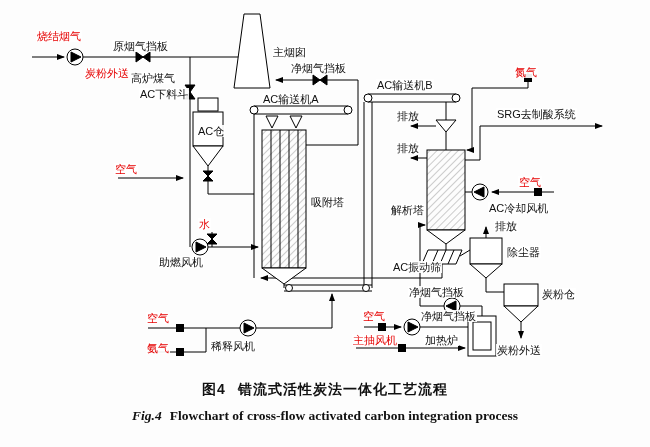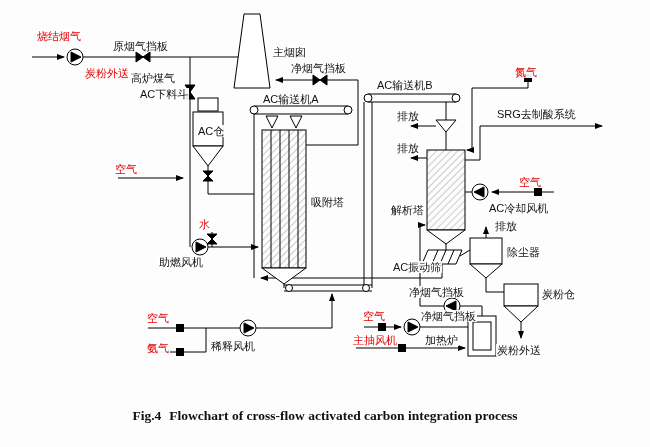--- a/index.html
+++ b/index.html
@@ -7,21 +7,21 @@
           font-family:"Liberation Sans", sans-serif;}
   .canvas{position:absolute;left:0;top:0;width:650px;height:372px;}
   .canvas svg{position:absolute;left:0;top:0;}
   .lbl{position:absolute;font-size:11px;line-height:12px;white-space:nowrap;color:#111;
        background:rgba(255,255,255,0.92);padding:0 1px;z-index:5;}
   .red{font-weight:normal;}
   .cap{position:absolute;width:100%;text-align:center;font-weight:bold;color:#111;}
   .cap-zh{top:381px;font-size:14px;letter-spacing:1px;}
   .cap-zh .tag{margin-right:12px;}
   .cap-en{top:408px;font-size:13.5px;font-family:"Liberation Serif", serif;}
-  .cap-en .tag{margin-right:8px;}
+  .cap-en .tag{margin-right:8px;font-style:italic;}
 </style>
 </head>
 <body>
 
 <div class="figure">
   <div class="canvas">
 
     <svg width="650" height="372" viewBox="0 0 650 372">
       <defs>
         <marker id="arw" markerWidth="8" markerHeight="6" refX="7" refY="3" orient="auto" markerUnits="userSpaceOnUse">
@@ -235,16 +235,19 @@
     <span class="lbl red" style="left: 146px; top: 312px; color: rgb(230, 0, 0);">空气</span>
     <span class="lbl" style="left:210px;top:340px">稀释风机</span>
     <span class="lbl red" style="left: 362px; top: 310px; color: rgb(230, 0, 0);">空气</span>
     <span class="lbl" style="left:420px;top:310px">净烟气挡板</span>
     <span class="lbl red" style="left: 146px; top: 342px; color: rgb(230, 0, 0); text-align: right;">氨气</span>
     <span class="lbl red" style="left: 352px; top: 334px; color: rgb(230, 0, 0);">主抽风机</span>
     <span class="lbl" style="left:424px;top:334px">加热炉</span>
     <span class="lbl" style="left:496px;top:344px">炭粉外送</span>
   </div>
 
+  <div class="cap cap-zh">
+    <span class="tag">图4</span><span>错流式活性炭法一体化工艺流程</span>
+  </div>
   <div class="cap cap-en">
     <span class="tag">Fig.4</span><span>Flowchart of cross-flow activated carbon integration process</span>
   </div>
 </div>
 
 </body></html>

